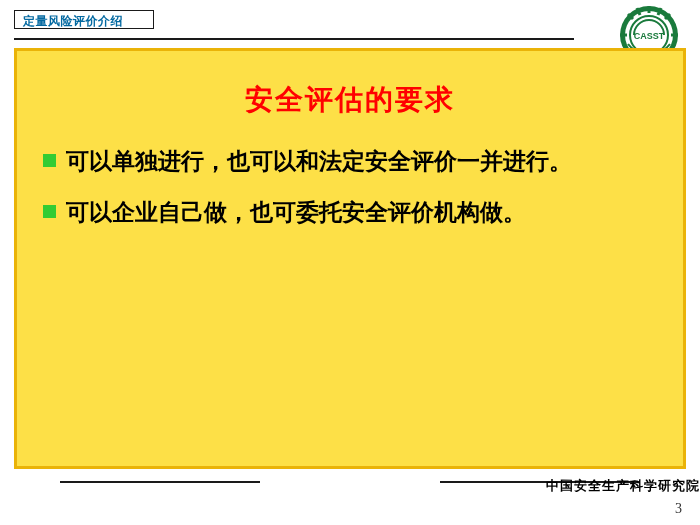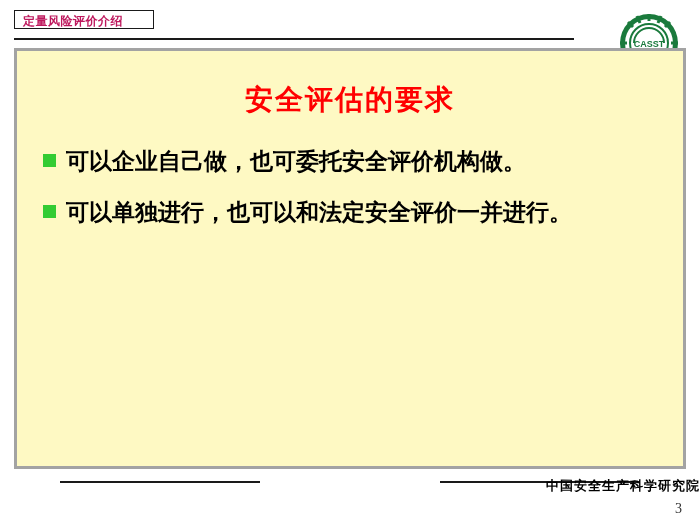--- a/index.html
+++ b/index.html
@@ -26,54 +26,54 @@
   .header-tab {
     position: absolute;
     left: 14px;
     top: 10px;
     min-width: 120px;
     padding: 3px 10px 0 8px;
     background: #ffffff;
     border: 1px solid #1a1a1a;
     font-size: 12px;
     font-weight: bold;
-    color: #be185d;
+    color: #0369a1;
     letter-spacing: 0.5px;
     line-height: 1.2;
     white-space: nowrap;
   }
 
   .header-rule {
     position: absolute;
     left: 14px;
     top: 38px;
     width: 560px;
     height: 2px;
     background: #1a1a1a;
   }
 
   
   .logo {
     position: absolute;
     right: 16px;
-    top: 12px;
+    top: 4px;
     width: 70px;
     height: 62px;
   }
 
   
   .content-box {
     position: absolute;
     left: 14px;
     top: 48px;
     right: 14px;
     bottom: 56px;
-    border: 3px solid #a3a3a3;
+    border: 3px solid #eab308;
     box-sizing: border-box;
-    background: #fef9c3;
+    background: #fde047;
   }
 
   .title {
     margin-top: 30px;
     text-align: center;
     font-size: 28px;
     font-weight: bold;
     color: #ff0000;
     letter-spacing: 2px;
     font-family: "DejaVu Sans", "Liberation Sans", sans-serif;
@@ -187,26 +187,26 @@
   </div>
 
   <div class="content-box">
 
     <div class="title">安全评估的要求</div>
 
     <div class="bullets">
 
       <div class="bullet-row">
         <span class="bullet-marker"></span>
-        <span class="bullet-text">可以企业自己做，也可委托安全评价机构做。</span>
+        <span class="bullet-text">可以单独进行，也可以和法定安全评价一并进行。</span>
       </div>
 
       <div class="bullet-row">
         <span class="bullet-marker"></span>
-        <span class="bullet-text">可以单独进行，也可以和法定安全评价一并进行。</span>
+        <span class="bullet-text">可以企业自己做，也可委托安全评价机构做。</span>
       </div>
 
 
     </div>
   </div>
 
   <div class="footer-rule-left"></div>
   <div class="footer-rule-right"></div>
   <div class="footer-text">中国安全生产科学研究院</div>
   <div class="page-number">3</div>

